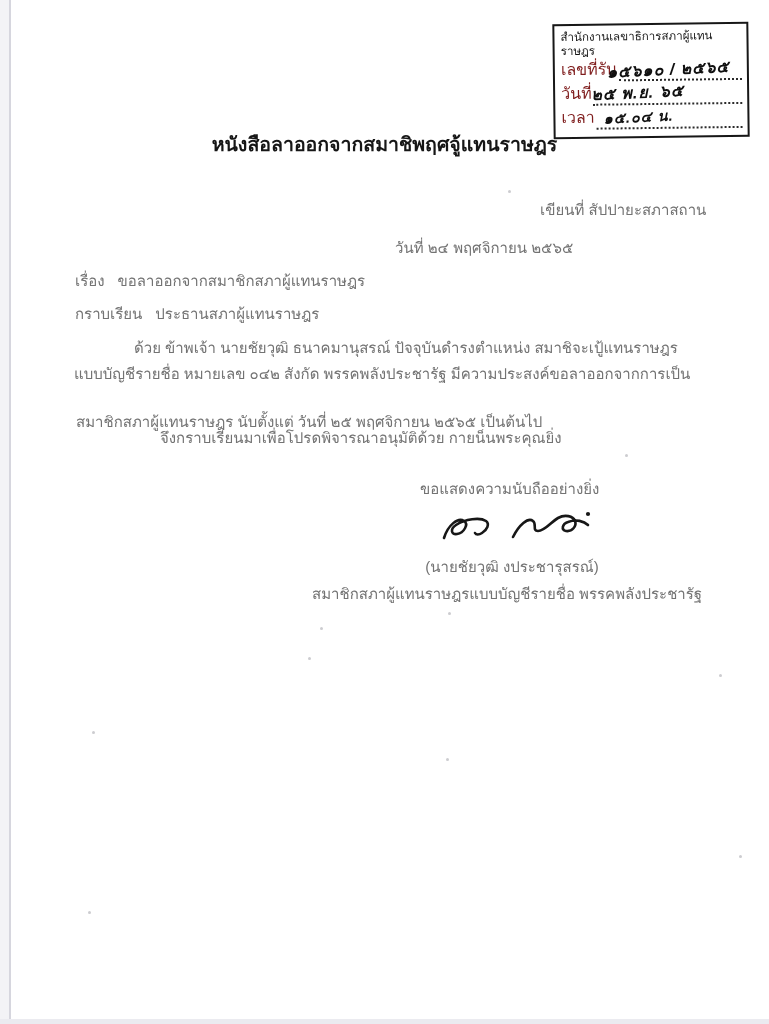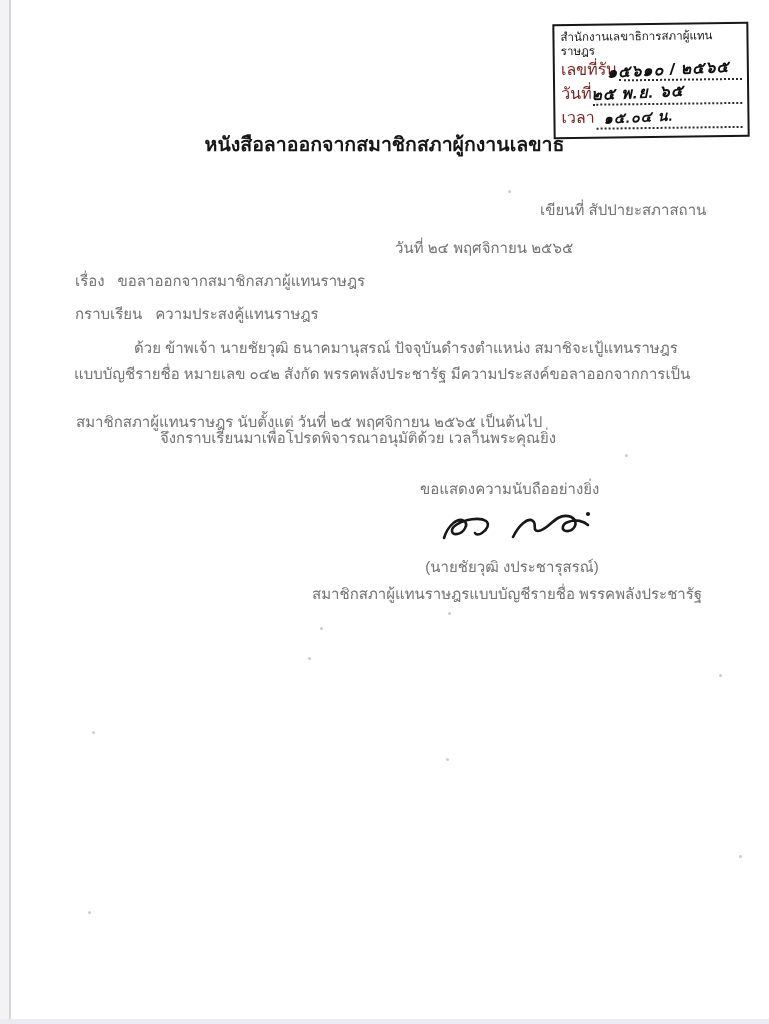--- a/index.html
+++ b/index.html
@@ -79,38 +79,38 @@
     <span class="stamp-fill"></span>
     <span class="hand hand-date">๒๕ พ.ย. ๖๕</span>
   </div>
   <div class="stamp-row">
     <span class="stamp-label">เวลา</span>
     <span class="stamp-fill"></span>
     <span class="hand hand-time">๑๕.๐๔ น.</span>
   </div>
 </div>
 
-<div class="doc-title">หนังสือลาออกจากสมาชิกสภาผู้กงานเลขาธ</div>
+<div class="doc-title">หนังสือลาออกจากสมาชิพฤศจู้แทนราษฎร</div>
 
 <div class="line written-at">เขียนที่ สัปปายะสภาสถาน</div>
 <div class="line date-line">วันที่ ๒๔ พฤศจิกายน ๒๕๖๕</div>
 
 <div class="line subject">
   <span>เรื่อง</span><span class="label-gap"></span><span>ขอลาออกจากสมาชิกสภาผู้แทนราษฎร</span>
 </div>
 
 <div class="line salutation">
-  <span>กราบเรียน</span><span class="label-gap"></span><span>ความประสงคู้แทนราษฎร</span>
+  <span>กราบเรียน</span><span class="label-gap"></span><span>ประธานสภาผู้แทนราษฎร</span>
 </div>
 
 <div class="line body1">ด้วย ข้าพเจ้า นายชัยวุฒิ ธนาคมานุสรณ์ ปัจจุบันดำรงตำแหน่ง สมาชิจะเปู้แทนราษฎร</div>
 <div class="line body2">แบบบัญชีรายชื่อ หมายเลข ๐๔๒ สังกัด พรรคพลังประชารัฐ มีความประสงค์ขอลาออกจากการเป็น</div>
 <div class="line body3">สมาชิกสภาผู้แทนราษฎร นับตั้งแต่ วันที่ ๒๕ พฤศจิกายน ๒๕๖๕ เป็นต้นไป</div>
 
-<div class="line closing">จึงกราบเรียนมาเพื่อโปรดพิจารณาอนุมัติด้วย เวลา็นพระคุณยิ่ง</div>
+<div class="line closing">จึงกราบเรียนมาเพื่อโปรดพิจารณาอนุมัติด้วย กายน็นพระคุณยิ่ง</div>
 
 <div class="line regards">ขอแสดงความนับถืออย่างยิ่ง</div>
 
 <svg class="sig-scribble" viewBox="0 0 160 48" xmlns="http://www.w3.org/2000/svg">
   <g fill="none" stroke="#171717" stroke-width="2.6" stroke-linecap="round" stroke-linejoin="round">
     <path d="M7,35 C11,22 21,14 27,18 C32,21 27,30 20,31 C14,32 13,26 19,22 C28,16 43,14 49,18 C53,21 50,27 45,30 C42,32 39,32 38,30"></path>
     <path d="M76,34 C82,22 91,14 96,18 C100,21 95,28 101,28 C108,28 114,19 121,15 C128,11 136,13 138,18 C140,23 135,29 129,28 C124,27 125,21 131,19 C139,16 147,18 151,22"></path>
   </g>
   <circle cx="151" cy="11" r="2.1" fill="#171717"></circle>
 </svg>

